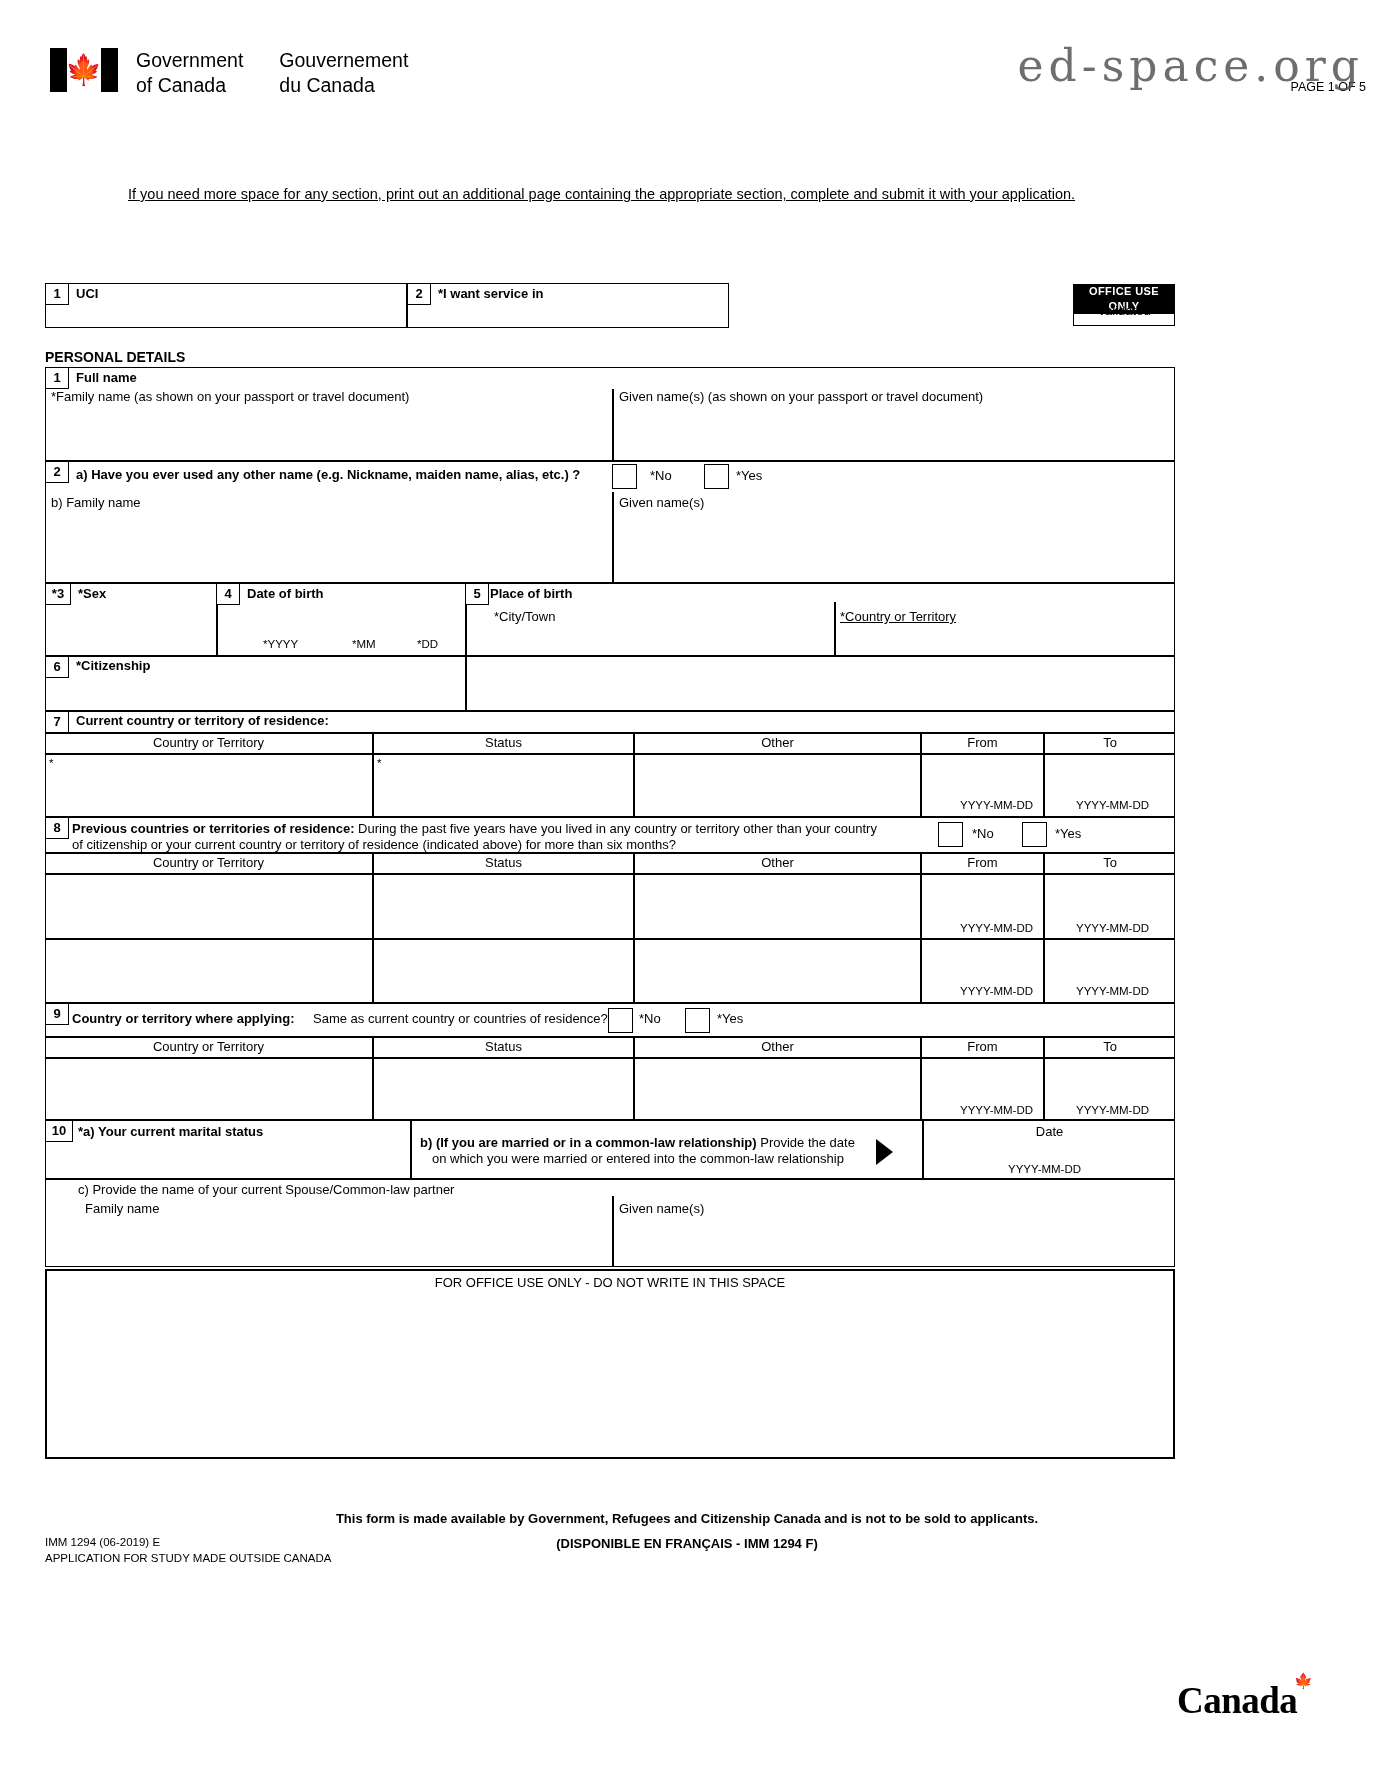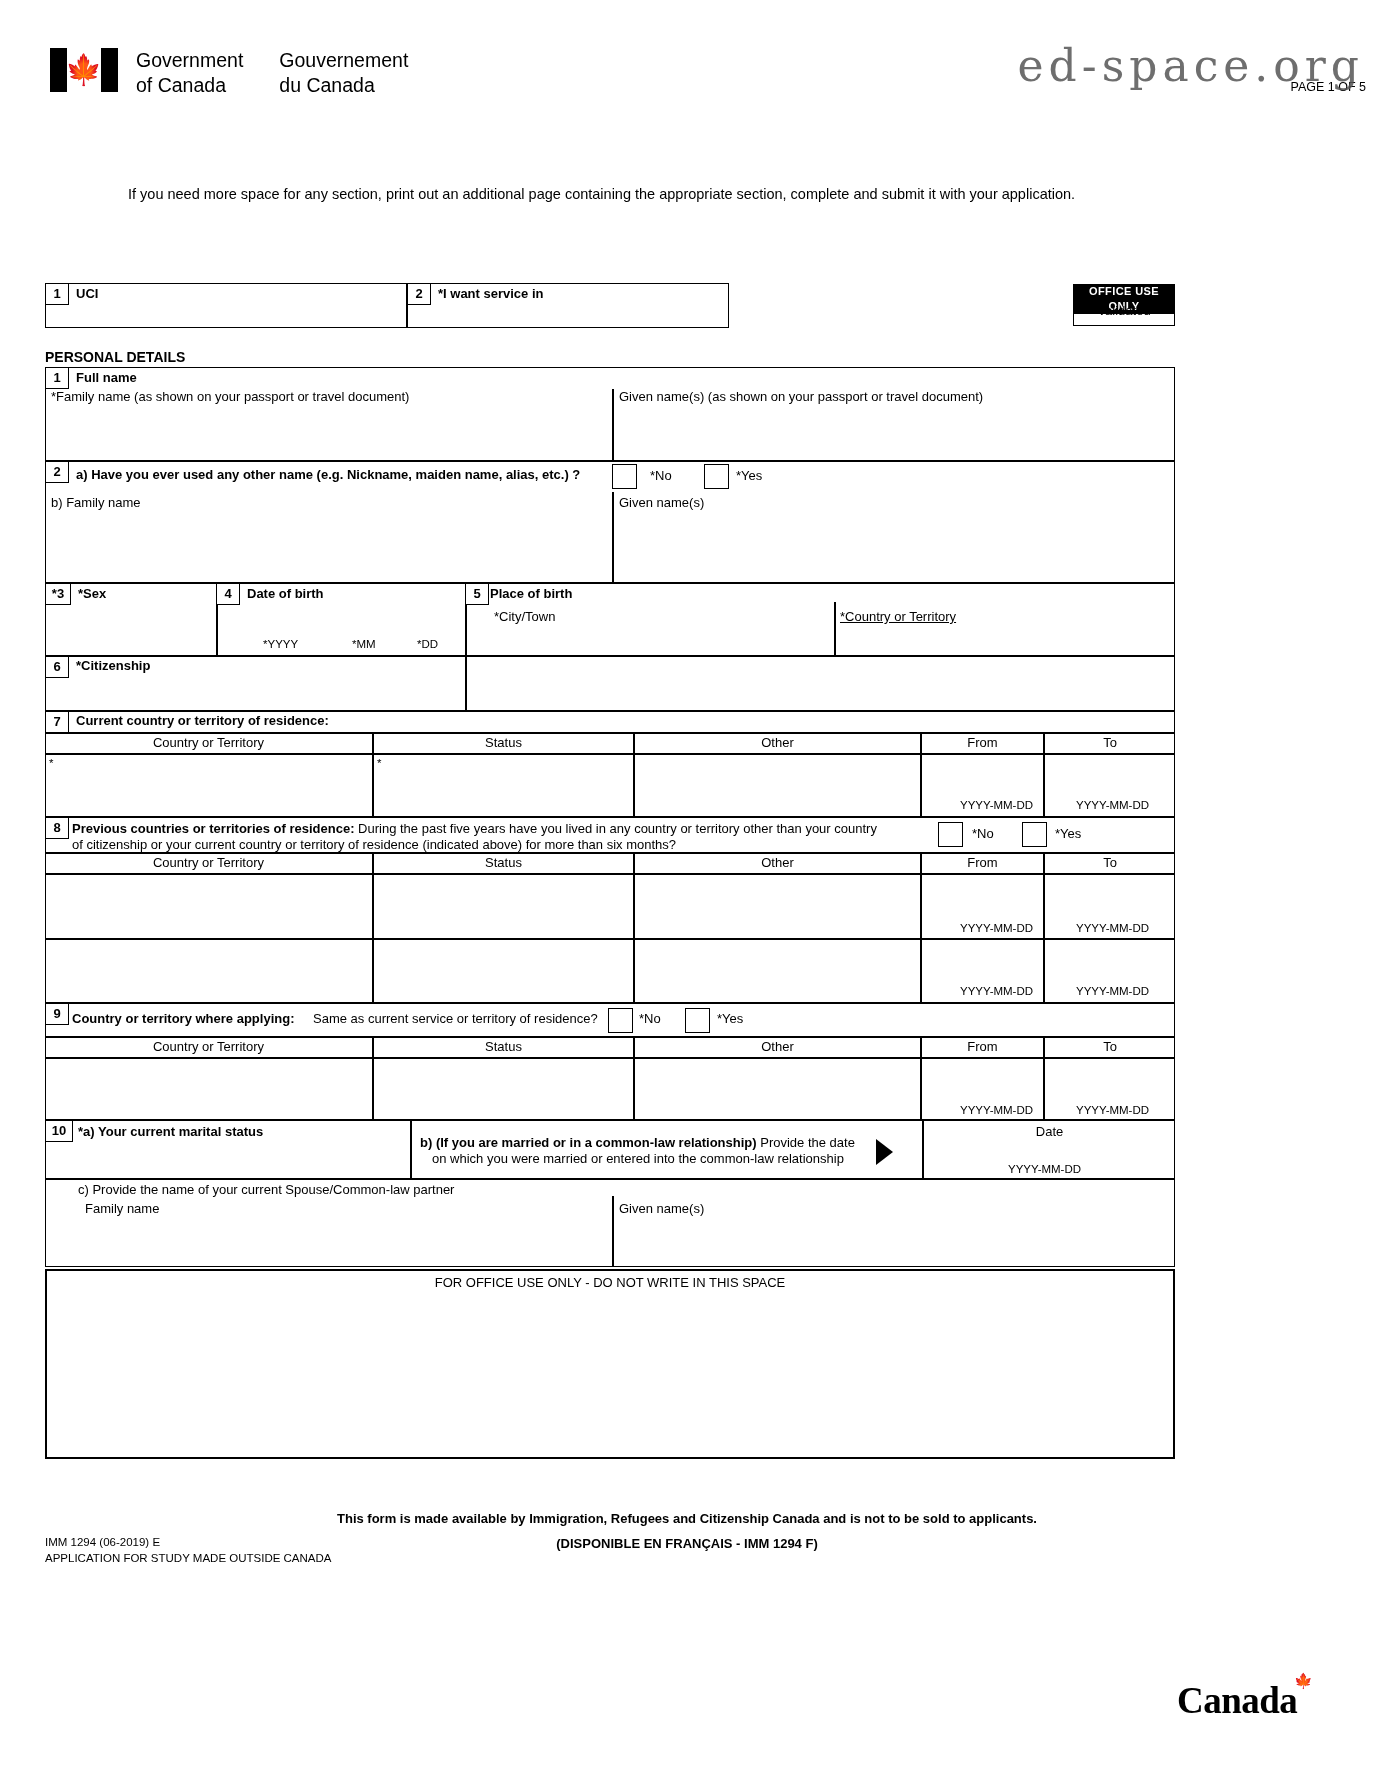--- a/index.html
+++ b/index.html
@@ -25,21 +25,21 @@
   }
   .pageof { position:absolute; right:8px; top:80px; width:560px; text-align:right; font-size:12.5px; }
   .watermark {
     position:absolute; right:10px; top:40px; z-index:3;
     font-family:"DejaVu Serif", serif; font-size:44px; color:#555;
     letter-spacing:5px; white-space:nowrap; opacity:.85;
   }
 
   
   .title { position:absolute; left:122px; top:136px; font-size:19.5px; font-weight:bold; line-height:1.32; white-space:pre-line; }
-  .subtitle { position:absolute; left:128px; top:186px; font-size:14.5px; }
+  .subtitle { position:absolute; left:128px; top:186px; font-size:14.5px;text-decoration:underline; }
 
   
   .bx { position:absolute; box-sizing:border-box; border:1.6px solid #000; }
   .ln { position:absolute; background:#000; }
   .t  { position:absolute; font-size:13px; line-height:1.3; }
   .tb { position:absolute; font-size:13px; line-height:1.3; font-weight:bold; }
   .tc { position:absolute; font-size:13px; text-align:center; }
   .sm { position:absolute; font-size:11.5px; }
   .num {
     position:absolute; box-sizing:border-box; border:1.6px solid #000;
@@ -181,21 +181,21 @@
   <div class="tc" style="left:922px; top:855px; width:121px;">From</div>
   <div class="tc" style="left:1045px; top:855px; width:130px;">To</div>
   <div class="sm" style="left:960px; top:922px;">YYYY-MM-DD</div>
   <div class="sm" style="left:1076px; top:922px;">YYYY-MM-DD</div>
   <div class="sm" style="left:960px; top:985px;">YYYY-MM-DD</div>
   <div class="sm" style="left:1076px; top:985px;">YYYY-MM-DD</div>
 
   <div class="bx" style="left:45px; top:1003px; width:1130px; height:117px;"></div>
   <div class="num" style="left:45px; top:1003px; width:24px;">9</div>
   <div class="tb" style="left:72px; top:1011px;">Country or territory  where applying:</div>
-  <div class="t" style="left:313px; top:1011px;">Same as current service or territory of residence?</div>
+  <div class="t" style="left:313px; top:1011px;">Same as current country or countries of residence?</div>
   <div class="chk" style="left:608px; top:1008px;"></div>
   <div class="t" style="left:639px; top:1011px;">*No</div>
   <div class="chk" style="left:685px; top:1008px;"></div>
   <div class="t" style="left:717px; top:1011px;">*Yes</div>
   <div class="ln" style="left:45px; top:1036px; width:1130px; height:1.6px;"></div>
   <div class="ln" style="left:45px; top:1057px; width:1130px; height:1.6px;"></div>
   <div class="ln" style="left:372px; top:1036px; width:1.6px; height:84px;"></div>
   <div class="ln" style="left:633px; top:1036px; width:1.6px; height:84px;"></div>
   <div class="ln" style="left:920px; top:1036px; width:1.6px; height:84px;"></div>
   <div class="ln" style="left:1043px; top:1036px; width:1.6px; height:84px;"></div>
@@ -221,21 +221,21 @@
   <div class="sm" style="left:1008px; top:1163px;">YYYY-MM-DD</div>
   <div class="ln" style="left:45px; top:1178px; width:1130px; height:1.6px;"></div>
   <div class="t" style="left:78px; top:1182px;">c) Provide the name of your current Spouse/Common-law partner</div>
   <div class="ln" style="left:612px; top:1196px; width:1.6px; height:71px;"></div>
   <div class="t" style="left:85px; top:1201px;text-align:center;">Family name</div>
   <div class="t" style="left:619px; top:1201px;">Given name(s)</div>
 
   <div class="bx" style="left:45px; top:1269px; width:1130px; height:190px; border-width:2.5px;"></div>
   <div class="tc" style="left:45px; top:1275px; width:1130px;">FOR OFFICE USE ONLY - DO NOT WRITE IN THIS SPACE</div>
 
-  <div class="ftr" style="left:0; top:1511px;">This form is made available by Immigration, Refugees and Citizenship Canada and is not to be sold to applicants.</div>
+  <div class="ftr" style="left:0; top:1511px;">This form is made available by Government, Refugees and Citizenship Canada and is not to be sold to applicants.</div>
   <div class="ftr" style="left:0; top:1536px;">(DISPONIBLE EN FRANÇAIS - IMM 1294 F)</div>
   <div class="ftrsm" style="left:45px; top:1534px;">IMM 1294 (06-2019) E
 APPLICATION FOR STUDY MADE OUTSIDE CANADA</div>
   <div class="canada-wm">
     <span>Canada</span><sup>🍁</sup>
   </div>
 
 </div>
 
 </body></html>

